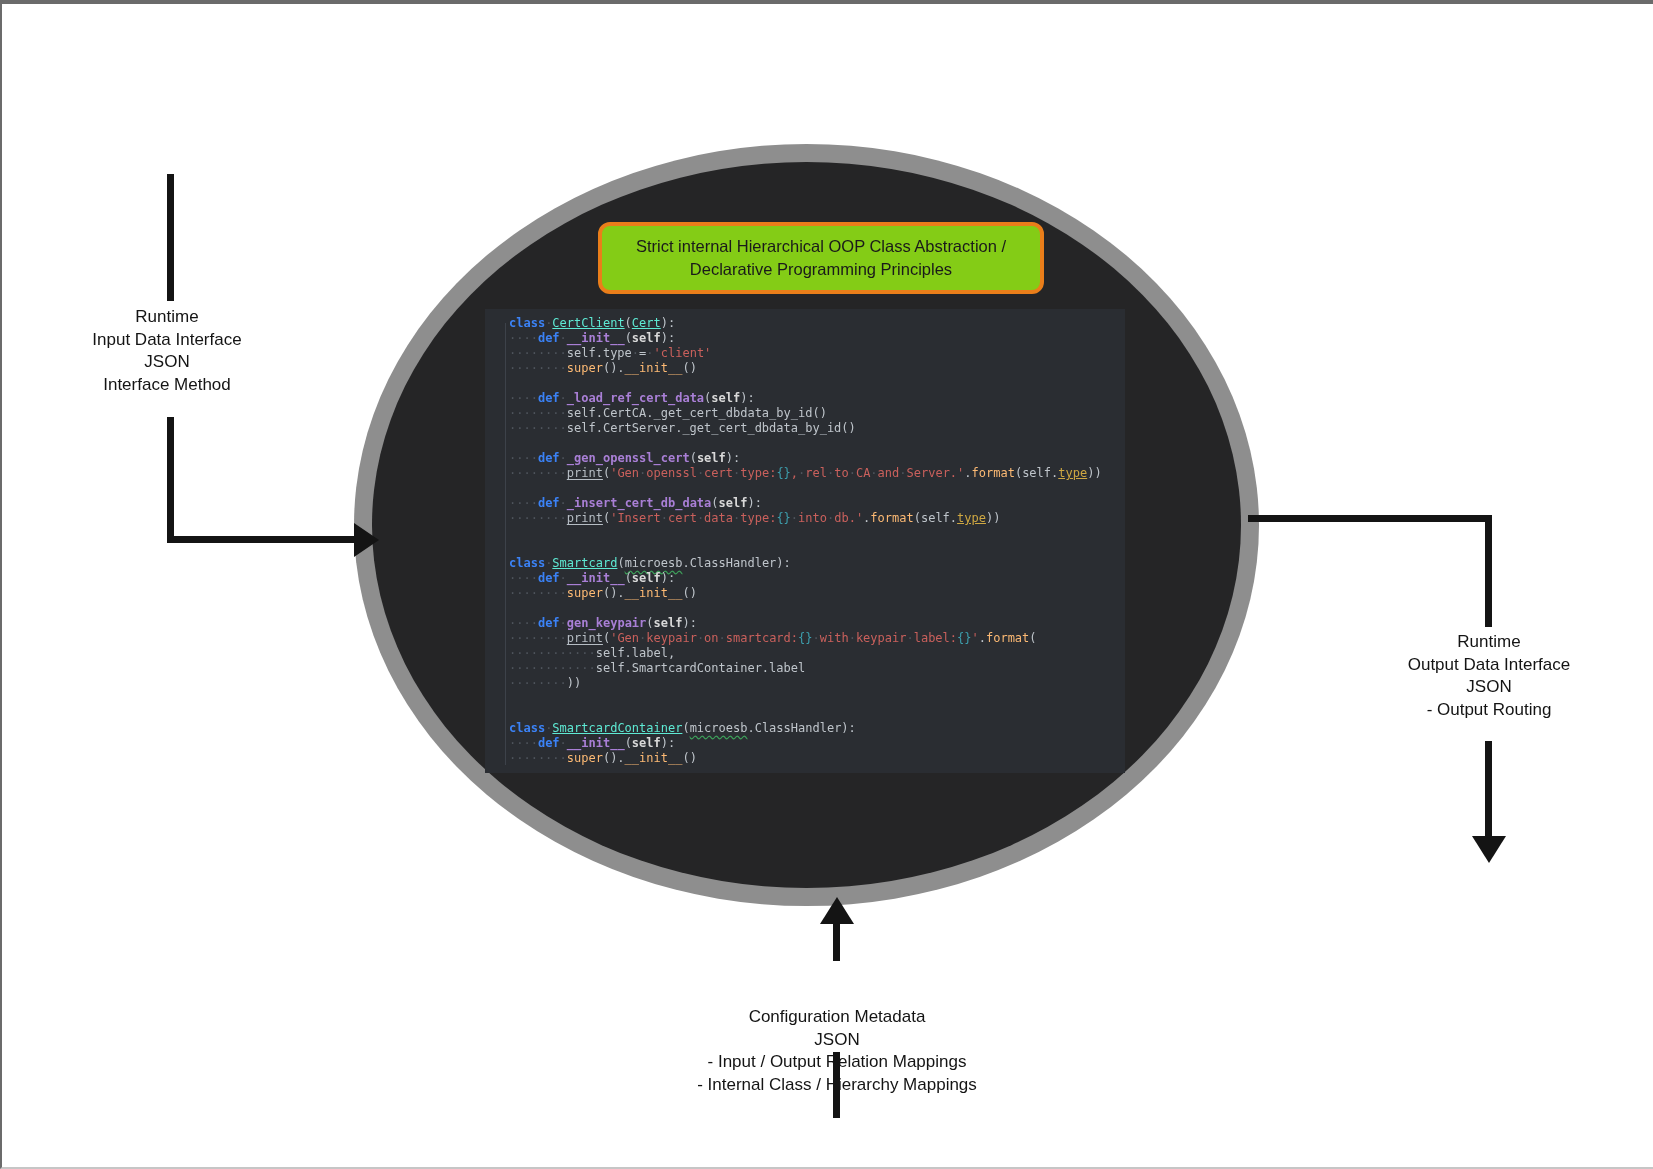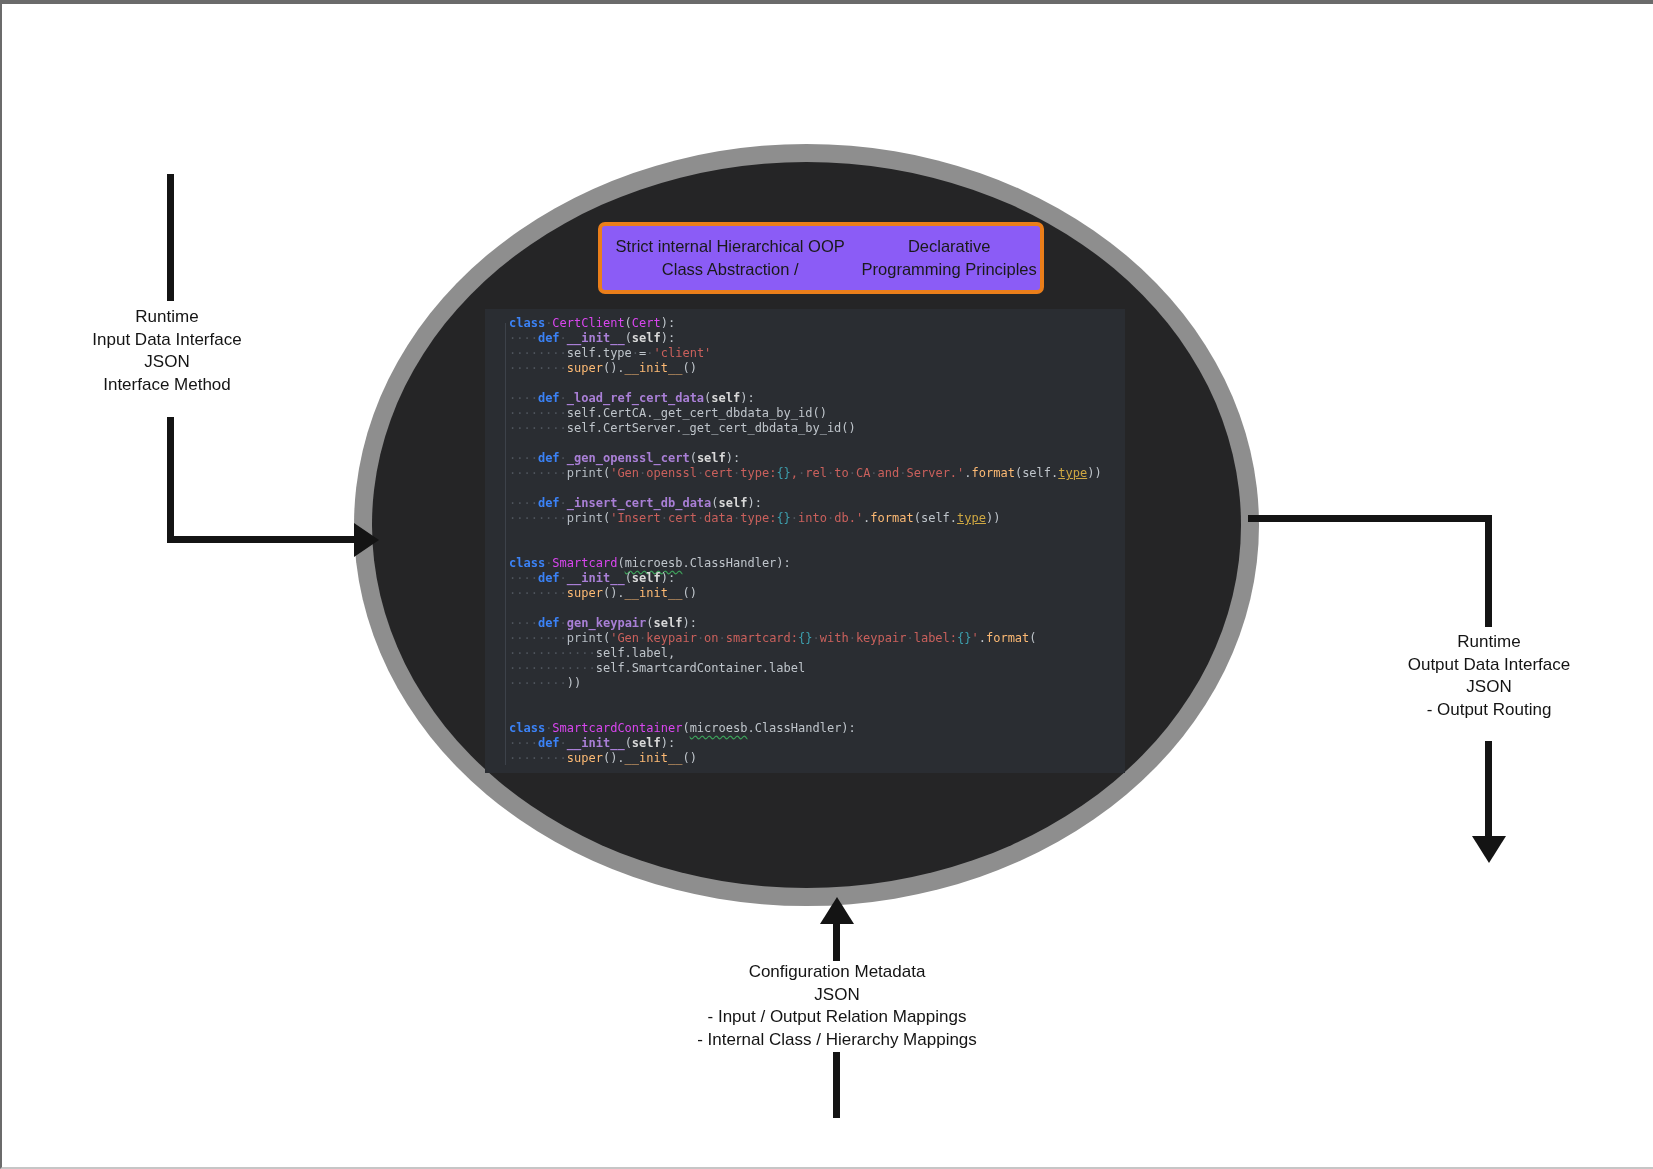--- a/index.html
+++ b/index.html
@@ -23,24 +23,24 @@
   }
   .ellipse-inner{
     position:absolute;left:18px;top:18px;right:18px;bottom:18px;
     border-radius:50%;
     background:var(--ellipse-fill,#252526);
   }
   
   .title-box{
     position:absolute;left:596px;top:218px;width:446px;height:72px;
     box-sizing:border-box;
-    background:#8b5cf6;
+    background:#84cc16;
     border:4px solid var(--accent-orange,#ea7e1a);
-    border-radius:7px;
-    display:flex;flex-direction:row;align-items:center;justify-content:center;
+    border-radius:12px;
+    display:flex;flex-direction:column;align-items:center;justify-content:center;
     font-size:16.5px;line-height:23px;color:#1a1a1a;
     text-align:center;
     z-index:4;
   }
   
   .code-panel{
     position:absolute;left:483px;top:305px;width:640px;height:464px;
     box-sizing:border-box;
     background:var(--code-bg,#2a2d32);
     z-index:2;
@@ -53,29 +53,29 @@
     position:absolute;left:0;top:0;right:0;bottom:0;
     padding:7px 6px 7px 24px;
     font-family:"DejaVu Sans Mono",monospace;
     font-size:12px;line-height:15px;
     white-space:pre;
     overflow:hidden;
   }
   .cl{height:15px;}
   .tok-ws{color:#4e545c;}
   .tok-kw{color:#3b82f6;font-weight:bold;}
-  .tok-cls{color:#d946ef;}
+  .tok-cls{color:#5eead4;text-decoration:underline;}
   .tok-fn{color:#a97fd6;font-weight:bold;}
   .tok-self{color:#d9d9d9;font-weight:bold;}
   .tok-plain{color:#bfc5cb;}
   .tok-str{color:#c9605c;}
   .tok-brace{color:#3d9fae;}
   .tok-attr{color:#cfa842;text-decoration:underline;}
   .tok-viol{color:#fdba74;}
-  .tok-builtin{color:#b6bdc4;text-underline-offset:2px;}
+  .tok-builtin{color:#b6bdc4;text-decoration:underline;text-underline-offset:2px;}
   .tok-sq{color:#bfc5cb;text-decoration:underline wavy #3da35a;text-underline-offset:3px;}
   
   .label{
     position:absolute;
     font-size:17px;line-height:22.5px;color:#141414;
     text-align:center;
     z-index:3;
   }
   .label div{white-space:nowrap;}
   
@@ -121,21 +121,21 @@
     <div>Runtime</div>
     <div>Output Data Interface</div>
     <div>JSON</div>
     <div>- Output Routing</div>
   </div>
   <div class="seg" style="left:1483px;top:737px;width:7px;height:97px;"></div>
   <div class="tri tri-down" style="left:1470px;top:832px;"></div>
 
   <div class="tri tri-up" style="left:818px;top:893px;"></div>
   <div class="seg" style="left:831px;top:917px;width:7px;height:40px;"></div>
-  <div class="label" style="left:585px;top:957px;width:500px;">
+  <div class="label" style="left:585px;top:1002px;width:500px;">
     <div>Configuration Metadata</div>
     <div>JSON</div>
     <div>- Input / Output Relation Mappings</div>
     <div>- Internal Class / Hierarchy Mappings</div>
   </div>
   <div class="seg" style="left:831px;top:1048px;width:7px;height:66px;"></div>
 
 </div>
 
 </body></html>

